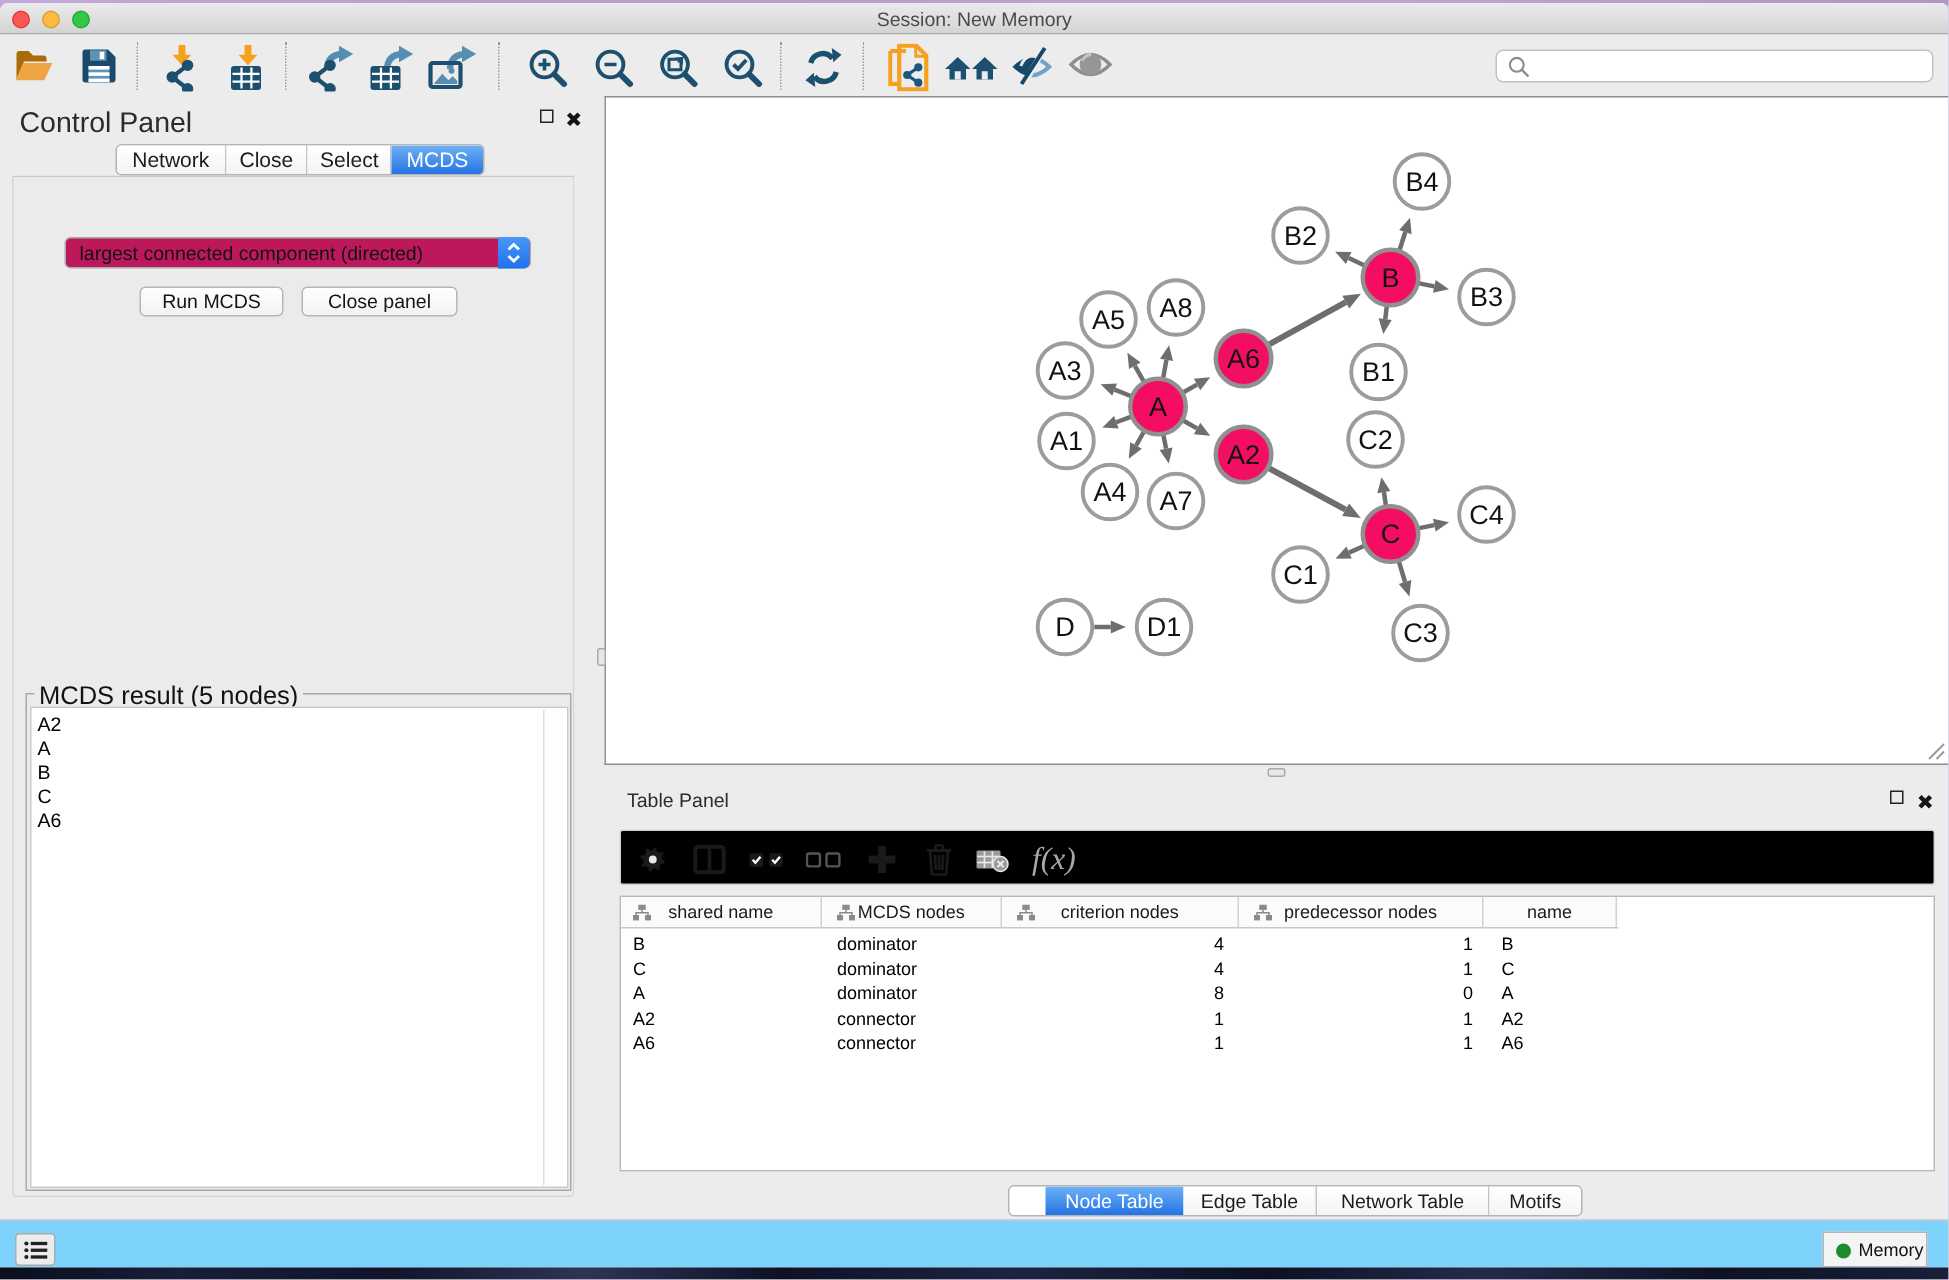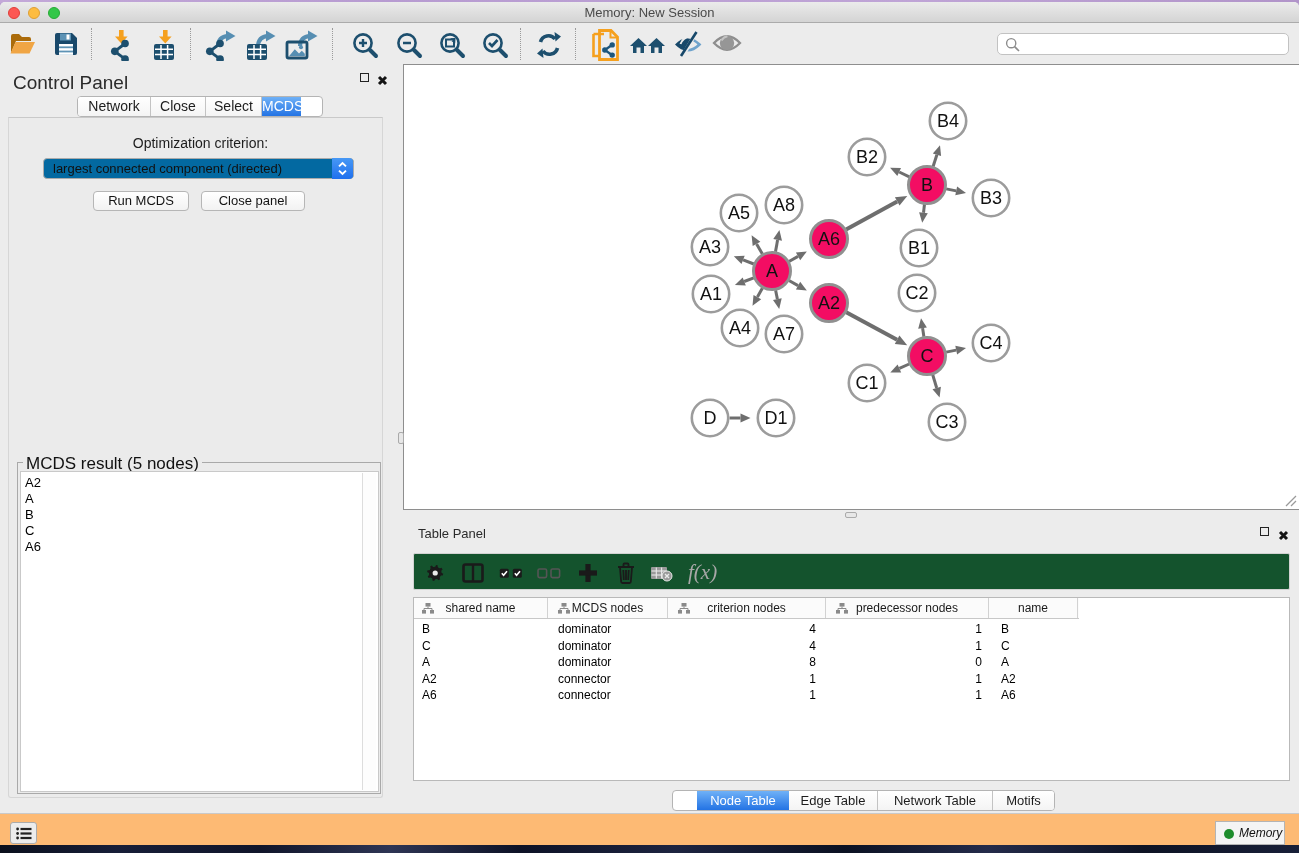--- a/index.html
+++ b/index.html
@@ -21,68 +21,68 @@
 #cpanel { position:absolute; left:0; top:60px; width:391px; height:751px; background:#ececec; }
 #cpanel-title { position:absolute; left:13px; top:5px; font-size:19px; color:#2b2b2b; }
 .wbtn-sq { position:absolute; width:9px; height:9px; border:1.6px solid #222; }
 
 .seg { position:absolute; display:flex; height:21px; font-size:13px; border:1px solid #b4b4b4; border-radius:4px; background:#fff; overflow:hidden; }
 .seg div { font-size:inherit; color:#1c1c1c; text-align:center; line-height:19px; border-right:1px solid #c3c3c3; background:linear-gradient(#ffffff,#f4f4f4); }
 .seg div:last-child { border-right:none; }
 .seg div.sel { background:linear-gradient(#6fb1f7,#2373e4); color:#fff; border-right:none; }
 #inpanel { position:absolute; left:8px; top:55px; width:375px; height:681px; border-top:1px solid #c9c9c9; border-left:1px solid #d6d6d6; border-right:1px solid #d6d6d6; border-bottom:1px solid #d6d6d6; background:#ebebeb; border-radius:0 0 3px 3px; }
 #optlabel { position:absolute; left:5px; top:73px; width:391px; text-align:center; font-size:14px; color:#1d1d1d; }
-#dropdown { position:absolute; left:43px; top:96px; width:311px; height:21px; background:#0369a1; border:1px solid #ababab; border-radius:4px; }
+#dropdown { position:absolute; left:43px; top:96px; width:311px; height:21px; background:#be185d; border:1px solid #ababab; border-radius:4px; }
 #dropdown .txt { position:absolute; left:9px; top:2px; font-size:13px; color:#111; }
 #dropdown .spin { position:absolute; right:0; top:-1px; width:21px; height:21px; background:linear-gradient(#4798f5,#1f70ee); border-radius:0 4px 4px 0; }
 .pbtn { position:absolute; height:20px; background:linear-gradient(#ffffff,#f2f2f2); border:1px solid #b6b6b6; border-radius:4px; font-size:13px; color:#141414; text-align:center; line-height:18px; }
 #groupbox { position:absolute; left:17px; top:400px; width:364px; height:332px; border:1px solid #a9a9a9; }
 #grouplegend { position:absolute; left:5px; top:-9px; background:#ebebeb; padding:0 3px; font-size:17px; color:#111; }
 #mcdslist { position:absolute; left:2px; top:8px; width:359px; height:321px; background:#fff; border:1px solid #c9c9c9; }
 #mcdslist .row { position:absolute; left:4px; font-size:13px; color:#000; }
 #mcdsscroll { position:absolute; right:2px; top:1px; bottom:1px; width:14px; border-left:1px solid #ddd; background:#fdfdfd; }
 
 #netwin { position:absolute; left:403px; top:62px; width:896px; height:446px; background:#fff; border:1px solid #8e8e8e; border-right:none; }
 #nettitle { position:absolute; left:0; top:0; width:100%; height:22px; background:linear-gradient(#ebebeb,#d4d4d4); border-bottom:1px solid #a8a8a8; }
 #nettitle .t1 { left:13px; background:#fc5753; border:0.5px solid #df3e39; }
 #nettitle .t2 { left:33px; background:#fdbc40; border:0.5px solid #de9f34; }
 #nettitle .t3 { left:53px; background:#33c748; border:0.5px solid #27aa35; }
 #nettitle .cap { position:absolute; top:4px; width:100%; text-align:center; font-size:13px; color:#3c3c3c; }
 #graph { position:absolute; left:0px; top:23px; }
 
 #tpanel { position:absolute; left:403px; top:508px; width:896px; height:303px; background:#ececec; }
 #tpanel-title { position:absolute; left:15px; top:16px; font-size:13px; color:#2b2b2b; }
-#ttoolbar { position:absolute; left:10px; top:43px; width:877px; height:37px; background:#14532d; border:1px solid #d2d2d2; border-radius:2px; }
+#ttoolbar { position:absolute; left:10px; top:43px; width:877px; height:37px; background:#000000; border:1px solid #d2d2d2; border-radius:2px; }
 #ttable { position:absolute; left:10px; top:87px; width:877px; height:184px; background:#fff; border:1px solid #b9b9b9; }
 #thead { position:absolute; left:0; top:0; width:665px; height:21px; background:#fbfbfb; border-bottom:1px solid #c8c8c8; }
 .hcell { position:absolute; top:0; height:20px; border-right:1px solid #d2d2d2; }
 .hcell span { position:absolute; top:3px; width:100%; text-align:center; font-size:12px; color:#1a1a1a; }
 .trow { position:absolute; font-size:12px; color:#000; }
 .trnum { position:absolute; font-size:12px; color:#000; text-align:right; }
 
 #btabs { left:269px; top:280px;padding-left:24px; }
 
-#statusbar { position:absolute; left:0; top:811px; width:1299px; height:32px; background:#fdba74; border-top:1px solid #c9c9c9;font-style:italic; }
+#statusbar { position:absolute; left:0; top:811px; width:1299px; height:32px; background:#7dd3fc; border-top:1px solid #c9c9c9; }
 #listbtn { position:absolute; left:10px; top:8px; width:27px; height:22px; border:1px solid #ababab; border-radius:3px; background:#ececec; }
 #membtn { position:absolute; right:14px; top:7px; width:70px; height:24px; border:1px solid #b4b4b4; background:#f4f4f4; font-size:12px; color:#111; }
 #membtn .dot { position:absolute; left:8px; top:7px; width:10px; height:10px; border-radius:50%; background:#1d8c2c; }
 #membtn .lbl { position:absolute; left:23px; top:4px; }
 #deskbottom { position:absolute; left:0; top:845px; width:1299px; height:8px; background:linear-gradient(90deg,#0a0f1c 0%,#171e38 9%,#10152a 20%,#2e3554 30%,#0d1226 40%,#1d2440 52%,#0b1122 65%,#242b4a 76%,#0d1324 88%,#181f38 100%); }
 #topstrip { position:absolute; left:0; top:0; width:1299px; height:3px; background:linear-gradient(90deg,#c3a8d8,#b79bd1 30%,#bfa4d6 70%,#b194c9); }
 .handle { position:absolute; background:#e7e7e7; border:1px solid #aaaaaa; border-radius:2px; z-index:9; }
 </style>
 </head>
 <body>
 <div id="topstrip"></div>
 <div id="app">
   <div id="titlebar">
     <div class="tl t1"></div>
       <div class="tl t2"></div>
       <div class="tl t3"></div>
-    <div id="apptitle">Memory: New Session</div>
+    <div id="apptitle">Session: New Memory</div>
   </div>
   <div id="toolbar">
     <svg class="ticon" style="left:8px; top:7px;" width="28" height="26" viewBox="0 0 28 26">
 <path d="M3 22 V5 Q3 3 5 3 H11 L14 6 H21 Q23 6 23 8 V10 H8 Z" fill="#ab6b0a"></path>
 <path d="M7.5 11 H27 L21.5 22.5 H2.5 Z" fill="#f0a544"></path>
 </svg>
     <svg class="ticon" style="left:53px; top:7px;" width="26" height="26" viewBox="0 0 26 26">
 <path d="M2 4 Q2 2 4 2 H19 L24 7 V22 Q24 24 22 24 H4 Q2 24 2 22 Z" fill="#19496b"></path>
 <rect x="7" y="2.5" width="11" height="7" fill="#5d93b5"></rect>
 <rect x="13.5" y="3.5" width="3" height="5" fill="#fff"></rect>
@@ -242,24 +242,23 @@
   <div id="cpanel">
     <div id="cpanel-title" style="top:10px;">Control Panel</div>
     <div class="wbtn-sq" style="left:360px; top:11px;"></div>
     <div style="position:absolute; left:377px; top:10px; width:11px; height:11px;"><svg width="11" height="11" viewBox="0 0 11 11">
           <path d="M2 2 L9 9 M9 2 L2 9" stroke="#141414" stroke-width="3" stroke-linecap="butt" fill="none"></path>
         </svg></div>
     <div class="seg" style="left:77px; top:34px; width:246px; font-size:14px;">
       <div style="width:73px;">Network</div>
         <div style="width:55px;">Close</div>
         <div style="width:56px;">Select</div>
-        <div style="width:39px;" class="sel">MCDS</div>
+        <div style="width:61px;" class="sel">MCDS</div>
     </div>
     <div id="inpanel"></div>
-    <div id="optlabel">Optimization criterion:</div>
     <div id="dropdown">
       <div class="txt">largest connected component (directed)</div>
       <div class="spin"><svg width="21" height="21" viewBox="0 0 21 21">
             <path d="M7 8.4 L10.5 5 L14 8.4" stroke="#fff" stroke-width="1.9" fill="none"></path>
             <path d="M7 12.6 L10.5 16 L14 12.6" stroke="#fff" stroke-width="1.9" fill="none"></path>
           </svg></div>
     </div>
     <div class="pbtn" style="left:93px; top:129px; width:96px;">Run MCDS</div>
     <div class="pbtn" style="left:201px; top:129px; width:104px;">Close panel</div>
     <div id="groupbox">

